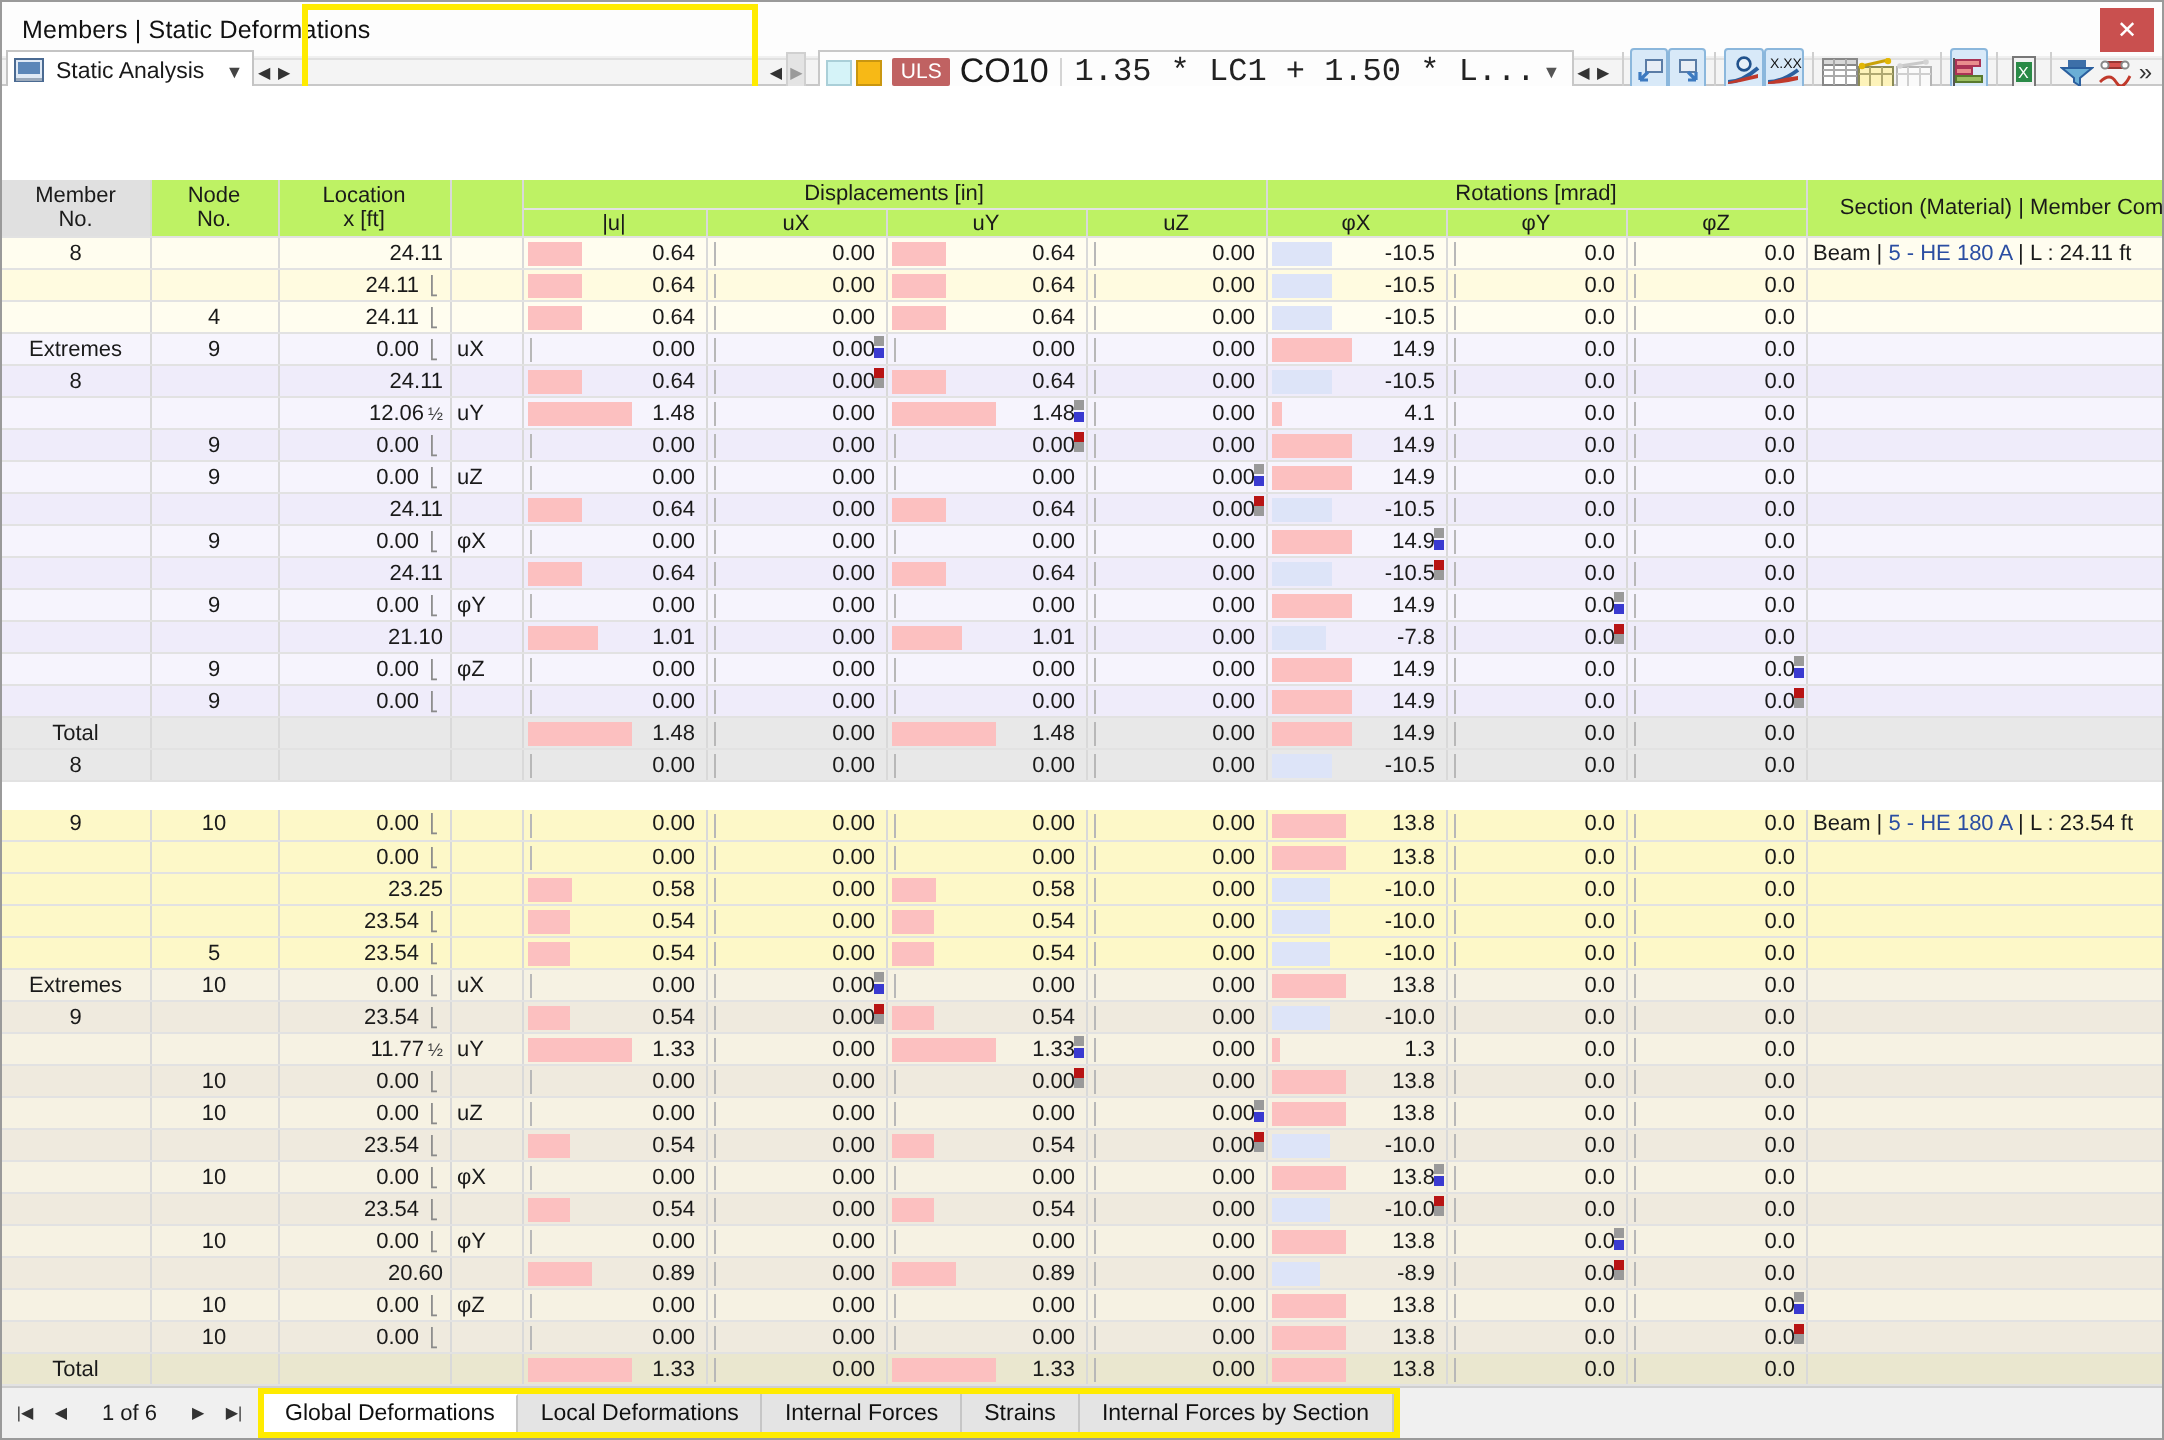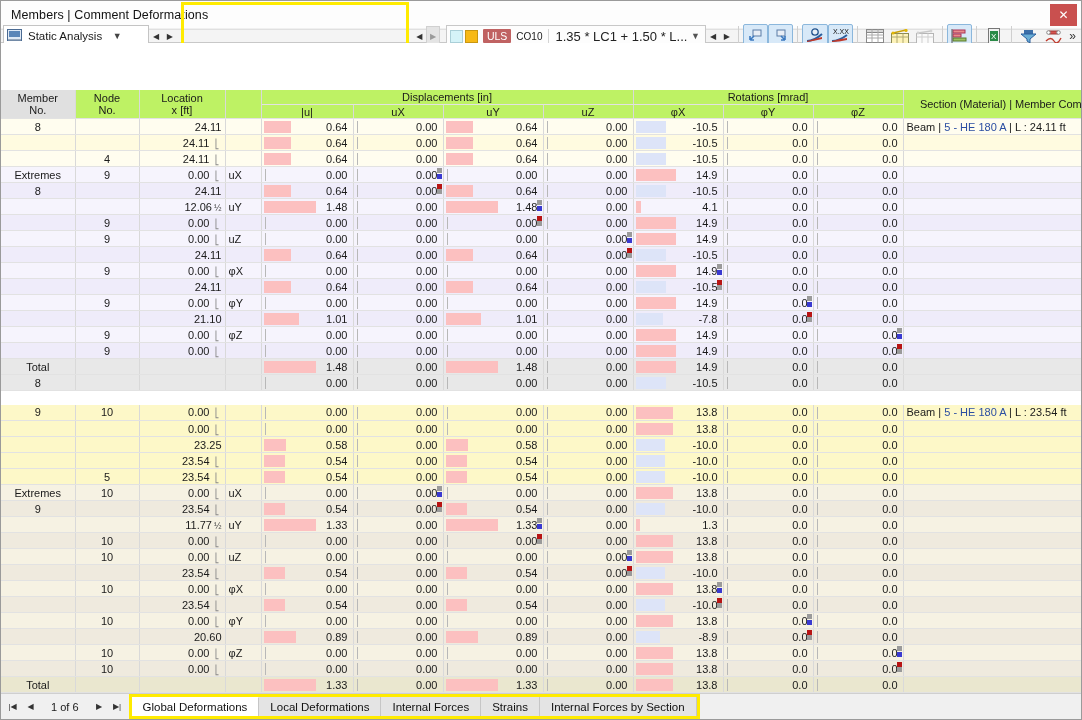--- a/index.html
+++ b/index.html
@@ -39,23 +39,23 @@
   .combo2 { display:flex; align-items:center; height:21px; background:#fff; border:1px solid #bdbdbd; width:222px;margin-top:42px; }
   .combo2 .ic { width:20px; text-align:center; }
   .combo2 .lbl { flex:1; font-size:11.5px; }
   .combo2 .chev { width:16px; text-align:center; color:#555; font-size:9px; }
 
   .lcbox { display:flex; align-items:center; height:22px; background:#fdfdfd; border:1px solid #c8c8c8; padding:0 2px; }
   .sw { width:13px; height:13px; border:1px solid #9aa; margin:0 1px; }
   .sw.cyan { background:#d5f3f8; border-color:#aacfd8; }
   .sw.yel  { background:#f7b916; border-color:#c99610; }
   .ulsbadge { background:#c06262; color:#fff; font-size:10.5px; padding:1px 4px; margin-left:4px; border-radius:1px; }
-  .co { font-size:10px; margin-left:5px; }
+  .co { font-size:17px; margin-left:5px; }
   .vbar { width:1px; height:15px; background:#d4d4d4; margin:0 6px; }
-  .formula { font-size:13px; color:#222; white-space:nowrap; }
+  .formula { font-size:16px; color:#222; white-space:nowrap;font-family:Liberation Mono, monospace; }
 
   .tbtn { width:26px; height:24px; display:flex; align-items:center; justify-content:center; cursor:pointer; position:relative; }
   .tbtn.act { background:#d8e9f8; border:1px solid #8bb7dc; border-radius:2px; }
   .chevmore { font-size:12px; color:#333; padding:0 3px; cursor:pointer; }
 
   
   .tablewrap { flex:1; display:flex; overflow:hidden; background:#fff; position:relative;align-items:flex-end; }
   table.grid { border-collapse:collapse; table-layout:fixed; width:1065px; }
   table.grid td, table.grid th { border-right:1px solid #d9d9d9; border-bottom:1px solid #e2e2e2;
        font-size:11px; height:16px; padding:0 3px; overflow:hidden; white-space:nowrap; font-weight:normal; }
@@ -107,21 +107,21 @@
   .tab { display:flex; align-items:center; padding:0 11px; font-size:11.5px; background:#e4e4e4; border-right:1px solid #c6c6c6; cursor:pointer; color:#111; }
   .tab.sel { background:#fff; border-top:1px solid #fff; }
   .tabfill { flex:1; background:#f0f0f0; }
 </style>
 </head>
 <body>
 
 <div id="app">
 
   <div class="titlebar">
-    <span class="ttl">Members | Comment Deformations</span>
+    <span class="ttl">Members | Static Deformations</span>
     <span class="spacer"></span>
     <span class="closebtn">✕</span>
   </div>
 
 
   <div class="toolbar">
 
     <div class="tb-combo" style="width:150px">
       <span style="display:inline-block;width:17px;">
         <svg width="15" height="14" viewBox="0 0 15 14">

